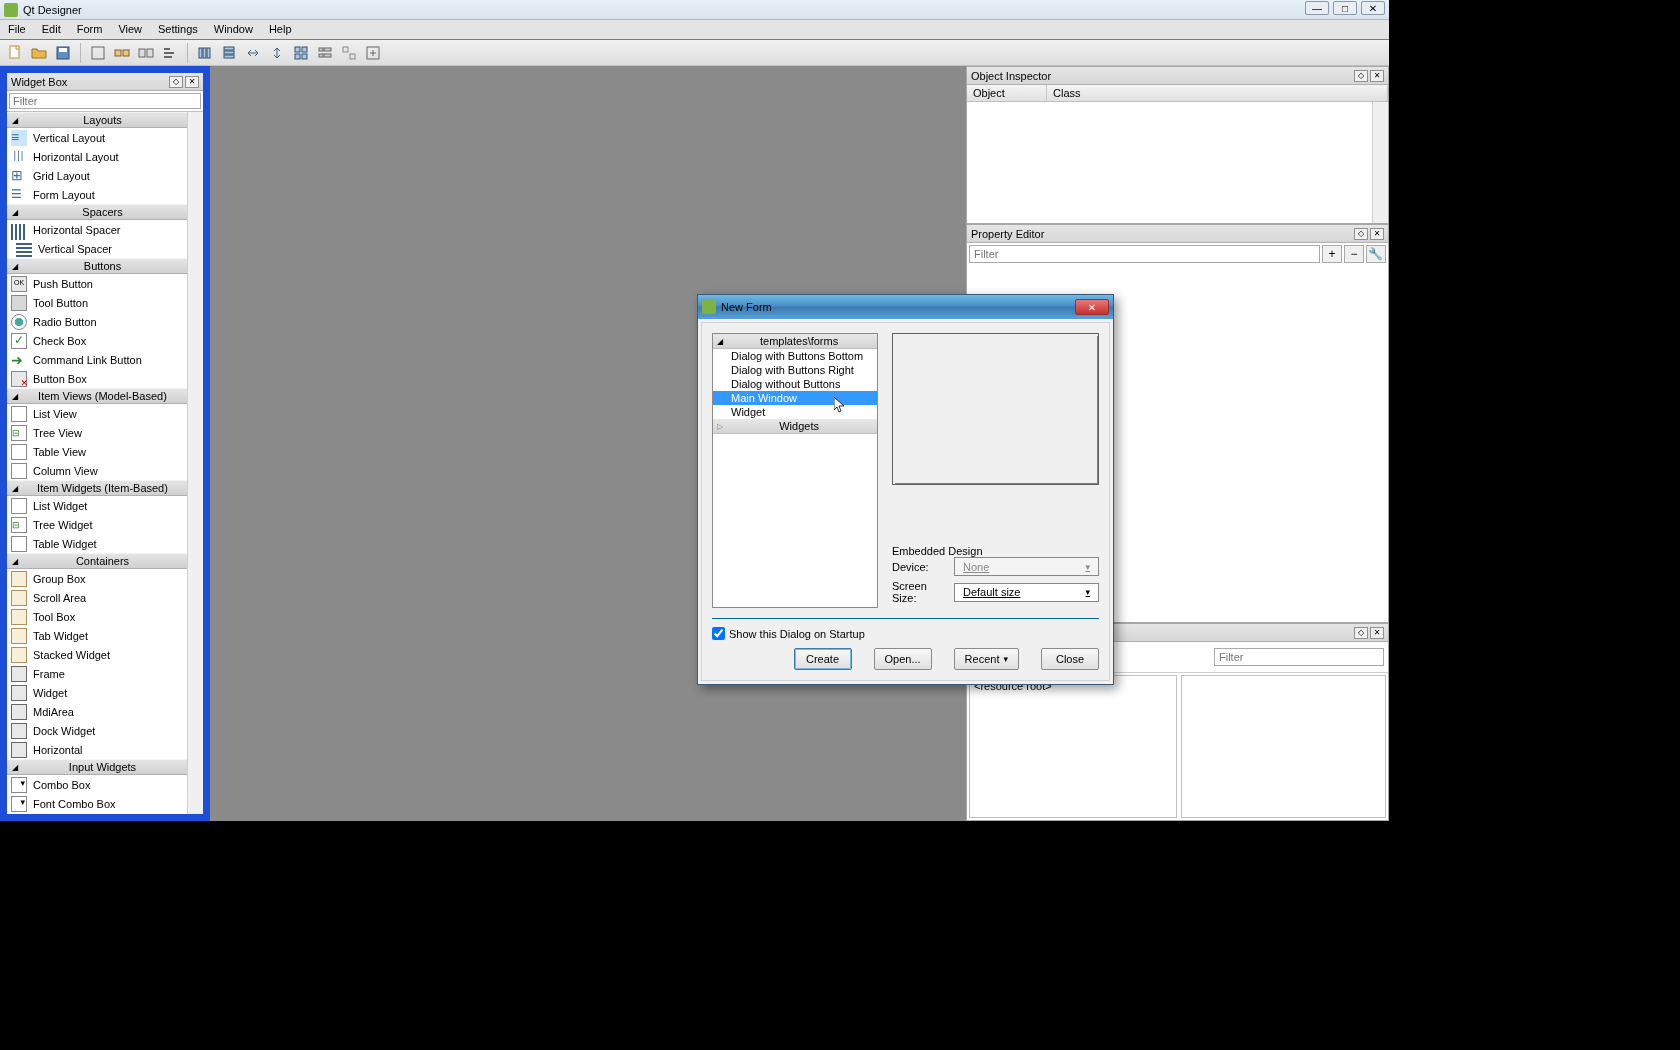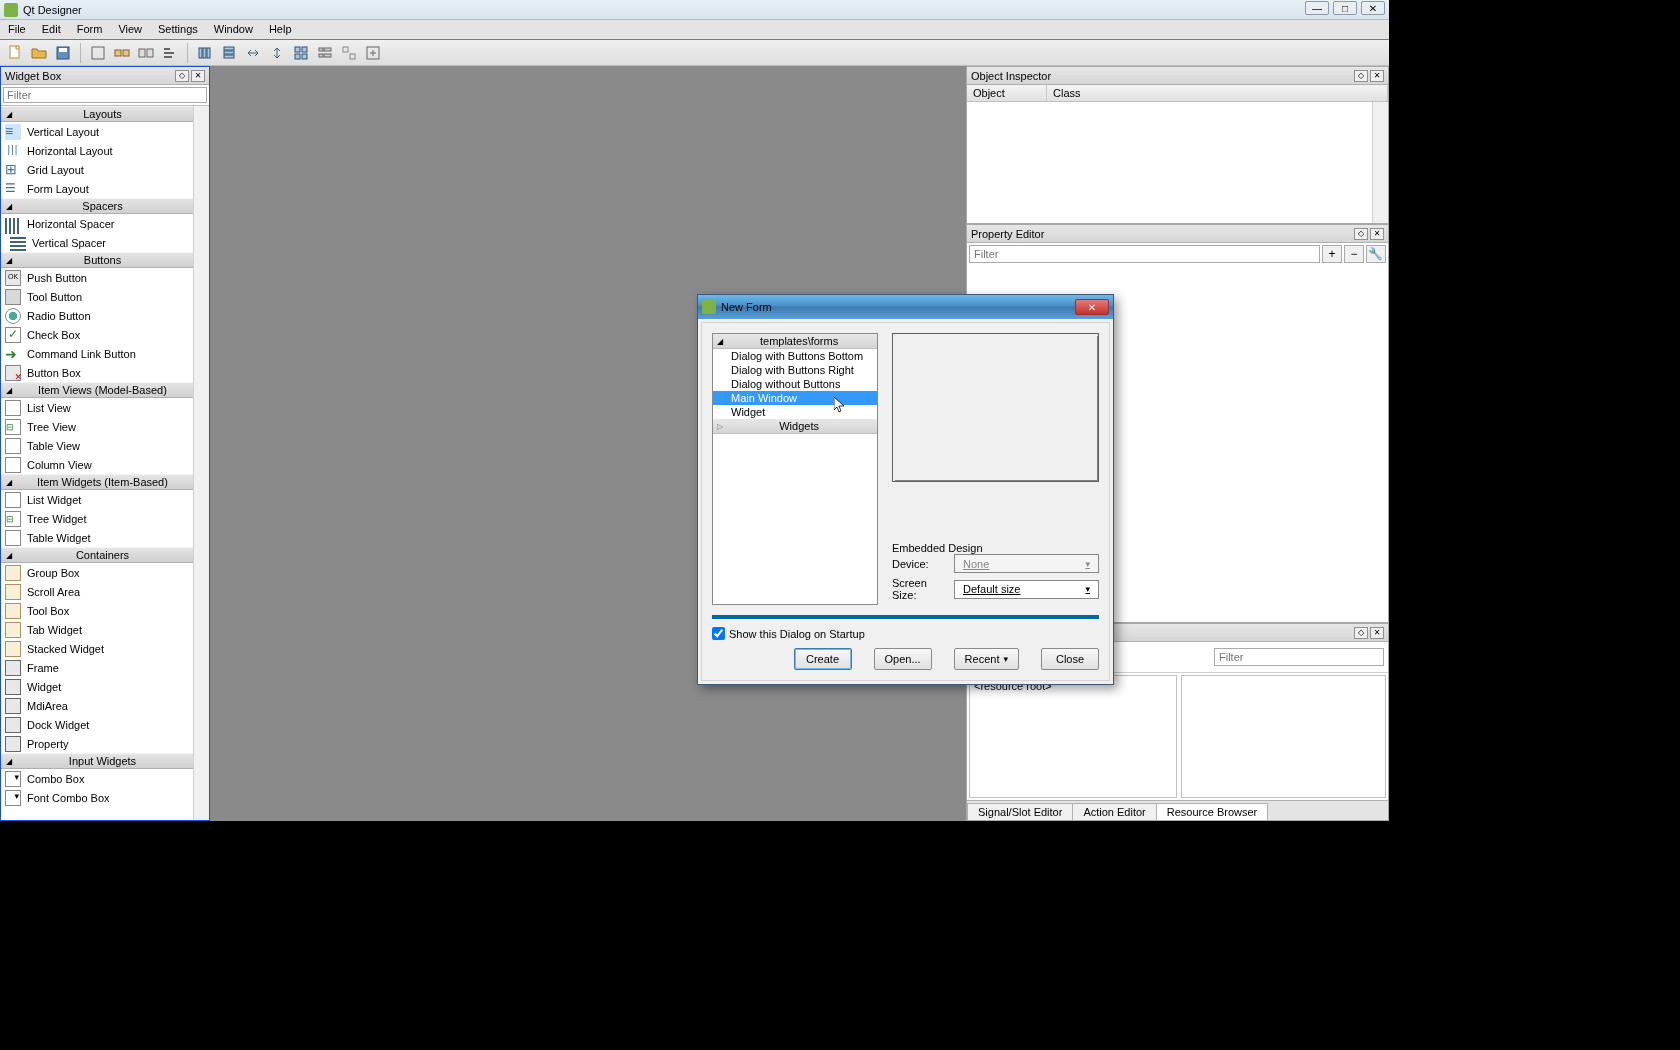--- a/index.html
+++ b/index.html
@@ -19,21 +19,21 @@
 
 
 .toolbar { height: 26px; background: linear-gradient(#f0f0f0,#dedede); display:flex; align-items:center; padding:0 4px; border-bottom:1px solid #bebebe; gap:2px;}
 .tool-group { display:flex; align-items:center; gap:2px; }
 .tool-sep { width:1px; height:20px; background:#b8b8b8; margin:0 4px; }
 .tool-btn { width:22px; height:22px; border:1px solid transparent; display:flex; align-items:center; justify-content:center; }
 .tb-icon { width:16px; height:16px; display:block; }
 
 
 .content { position:absolute; top:66px; bottom:0; left:0; right:0; display:flex; }
-.left-panel { width:210px; background:#fff; border:1px solid #1d4ed8; display:flex; flex-direction:column; }
+.left-panel { width:210px; background:#fff; border:7px solid #1d4ed8; display:flex; flex-direction:column; }
 .center-area { flex:1; background:#8a8a8a; position:relative; }
 .right-panel { width:423px; display:flex; flex-direction:column; }
 
 
 .dock-title { height:18px; background:linear-gradient(#e6e6e6,#d6d6d6); padding:0 4px; display:flex; align-items:center; border-bottom:1px solid #b0b0b0; }
 .dock-title-text { flex:1; }
 .dock-ctrl { width:14px; height:12px; border:1px solid #909090; margin-left:2px; display:flex; align-items:center; justify-content:center; font-size:8px; background:#f0f0f0; }
 
 .filter-row { padding:2px; border-bottom:1px solid #c0c0c0; }
 .filter-row input { width:100%; border:1px solid #aaa; padding:1px 3px; font-size:11px; }
@@ -119,21 +119,21 @@
 .preview-box::after { content:""; position:absolute; inset:1px; background:#f0f0f0; box-shadow:1px 1px 0 #808080;}
 
 .embedded { }
 .embedded-title { margin-bottom:0; }
 .emb-row { display:flex; align-items:center; margin-bottom:4px; }
 .emb-row label { width:62px; }
 .emb-row .combo { flex:1; border:1px solid #888; background:#fff; padding:1px 8px; height:19px; display:flex; align-items:center;text-decoration:underline; }
 .emb-row .combo .arrow { margin-left:auto; font-size:9px; }
 .emb-row .combo.disabled { color:#888; background:#f4f4f4; }
 
-.startup-row { margin-top:10px; border-top:4px solid #0369a1; padding-top:8px; display:flex; align-items:center; gap:4px;}
+.startup-row { margin-top:10px; border-top:1px solid #0369a1; padding-top:8px; display:flex; align-items:center; gap:4px;}
 .startup-row input[type=checkbox]{ width:13px; height:13px; }
 
 .dlg-buttons { display:flex; justify-content:flex-end; gap:6px; margin-top:8px; }
 .dlg-btn { min-width:58px; padding:2px 10px; border:1px solid #8a8a8a; background:linear-gradient(#f8f8f8,#e0e0e0); height:22px; display:flex; align-items:center; justify-content:center; gap:4px; border-radius:2px;margin-left:16px;}
 .dlg-btn.default { border:1px solid #3a7ab0; box-shadow:0 0 0 1px #7ab8e8 inset; }
 
 
 .scrollbar-v { width:16px; background:#f0f0f0; border-left:1px solid #d0d0d0; }
 
 
@@ -412,21 +412,21 @@
             <div class="widget-item">
               <span class="w-icon ico ico-frame"></span>
               <span>MdiArea</span>
             </div>
             <div class="widget-item">
               <span class="w-icon ico ico-frame"></span>
               <span>Dock Widget</span>
             </div>
             <div class="widget-item">
               <span class="w-icon ico ico-frame"></span>
-              <span>Property</span>
+              <span>Horizontal</span>
             </div>
             <div class="cat-header">
               <span class="tri">◢</span>
               <span class="cat-label">Input Widgets</span>
             </div>
             <div class="widget-item">
               <span class="w-icon ico ico-combo"></span>
               <span>Combo Box</span>
             </div>
             <div class="widget-item">
@@ -552,21 +552,16 @@
           <div class="rt-btn">✎</div>
           <div class="rt-btn">⟳</div>
           <input placeholder="Filter" style="">
         </div>
         <div class="res-body">
           <div class="res-tree">
             <span>&lt;resource root&gt;</span>
           </div>
           <div class="res-preview"></div>
         </div>
-        <div class="bottom-tabs">
-          <div class="btab">Signal/Slot Editor</div>
-          <div class="btab">Action Editor</div>
-          <div class="btab active">Resource Browser</div>
-        </div>
       </div>
     </div>
   </div>
 </div>
 
 </body></html>

